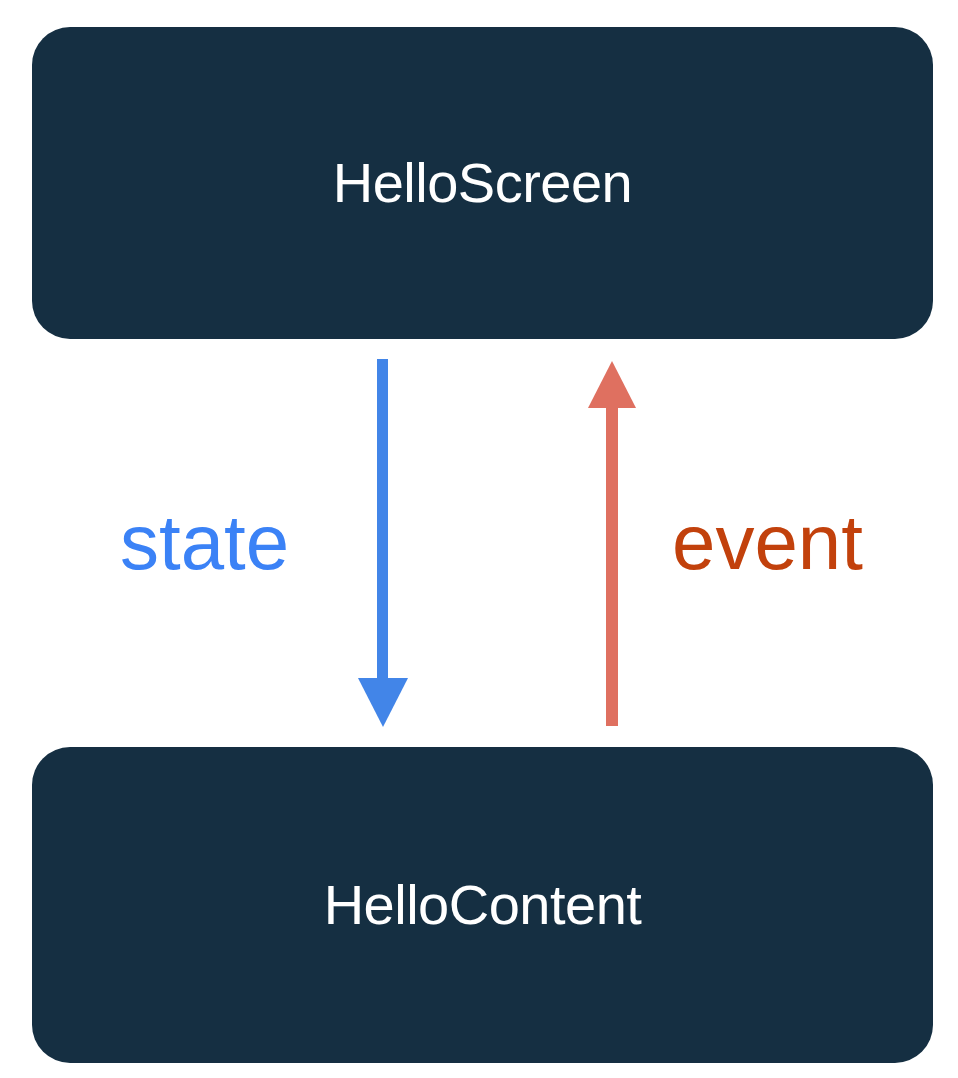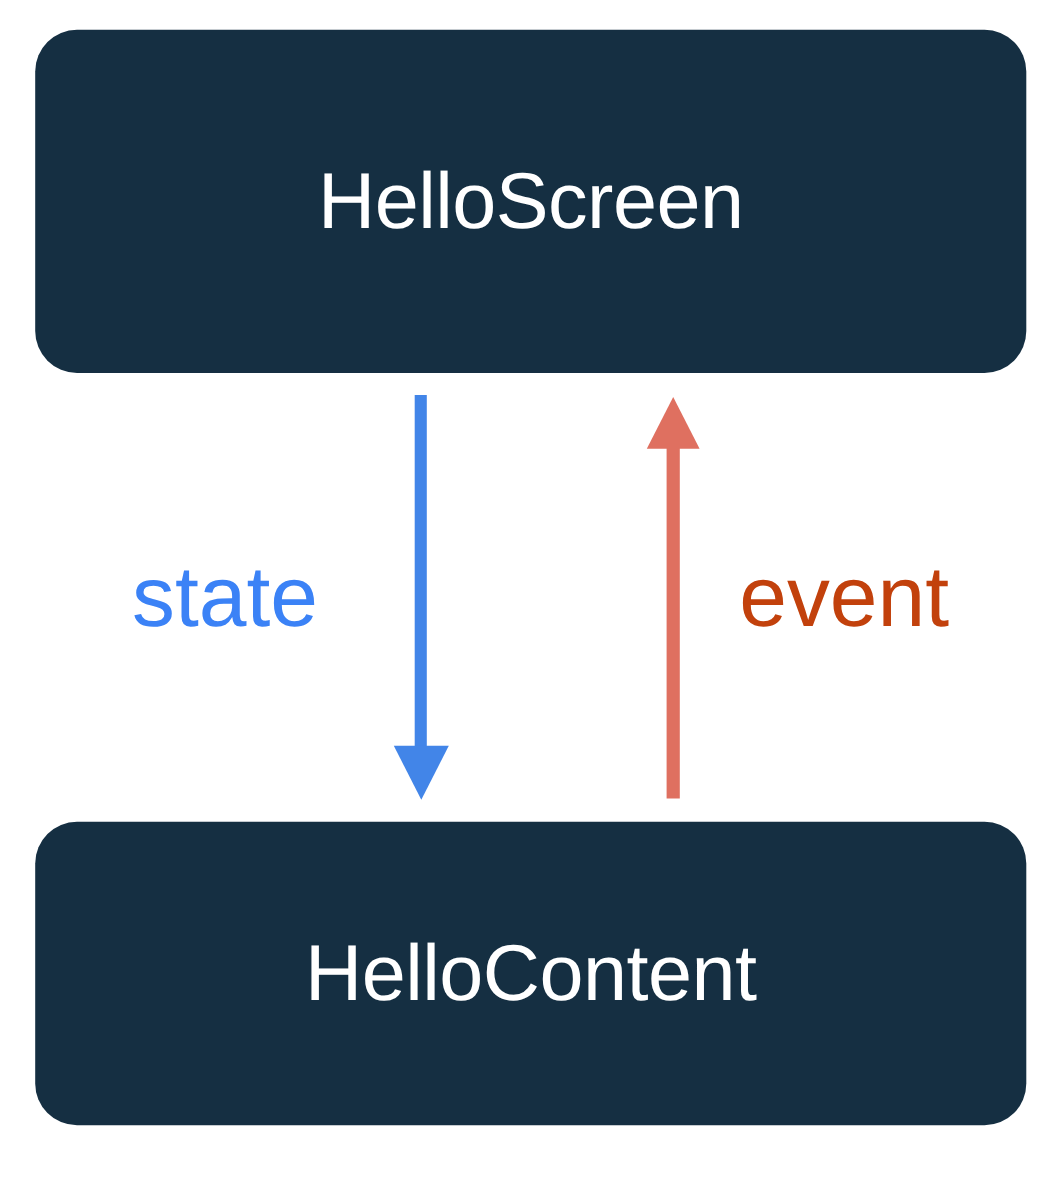--- a/index.html
+++ b/index.html
@@ -28,26 +28,26 @@
     align-items: center;
     justify-content: center;
     box-sizing: border-box;
   }
   #node-hello-screen {
     top: 27px;
     height: 312px;
   }
   #node-hello-content {
     top: 747px;
-    height: 276px;
+    height: 316px;
   }
   .node-label {
     color: #ffffff;
     font-family: "Liberation Sans", sans-serif;
-    font-size: 72px;
+    font-size: 56px;
     font-weight: 400;
     letter-spacing: -0.5px;
     line-height: 1;
     white-space: nowrap;
     user-select: none;
   }
   .edge-svg {
     position: absolute;
     left: 0;
     top: 0;

